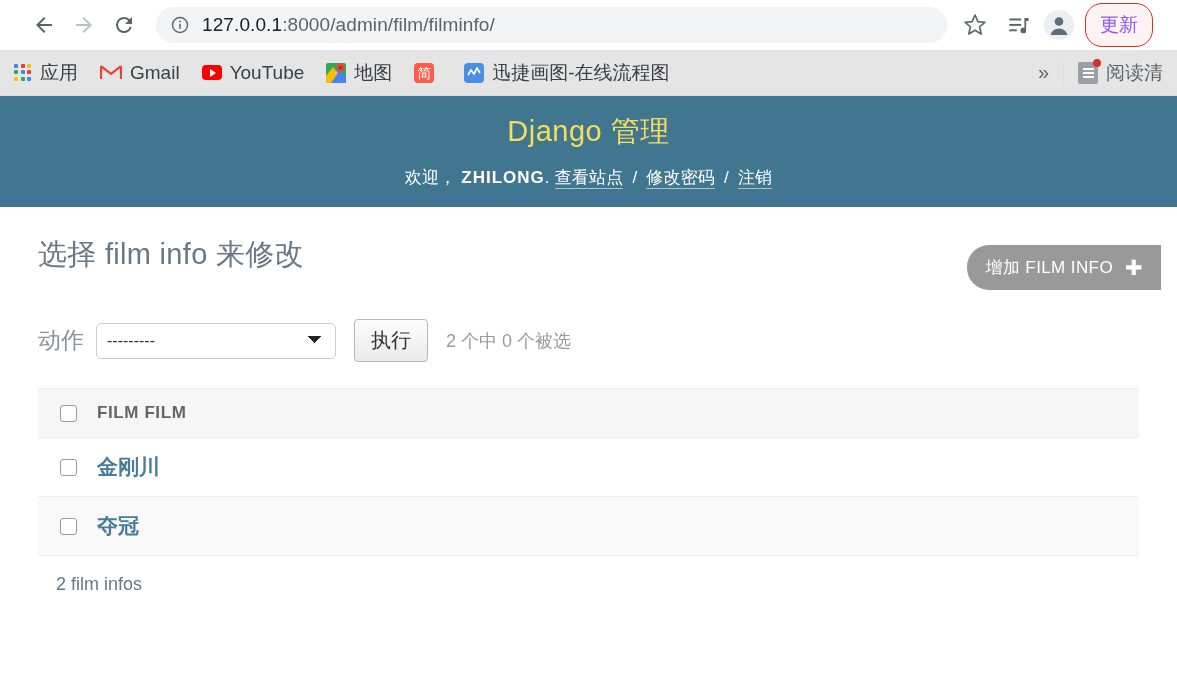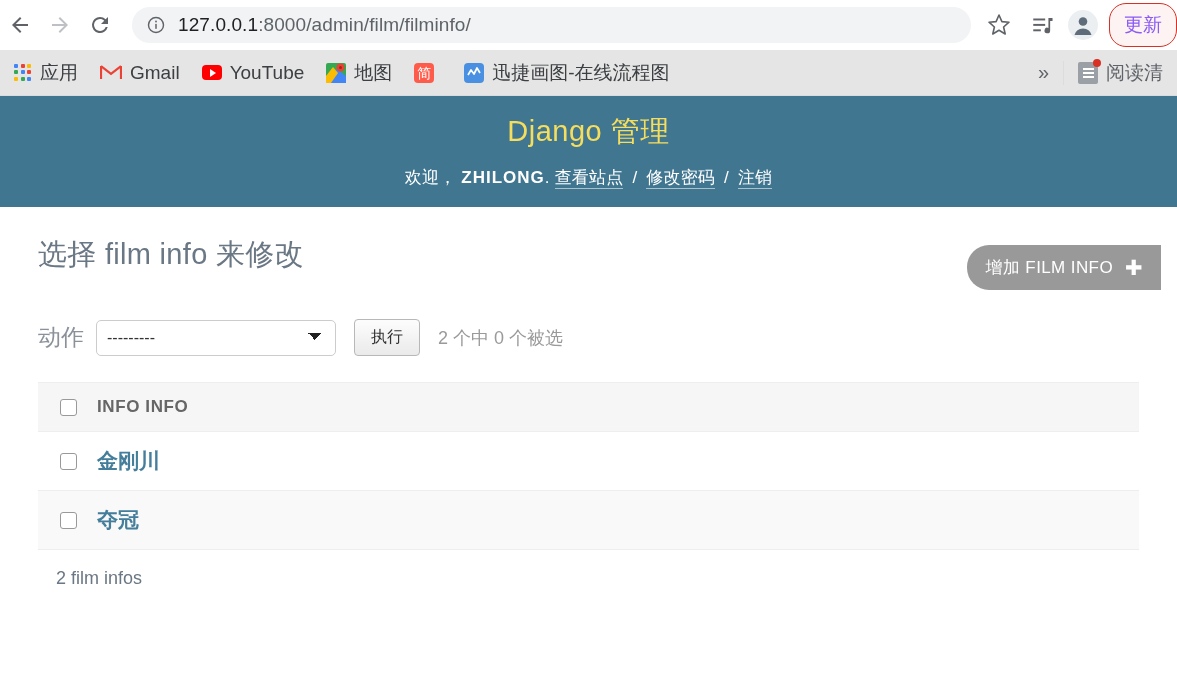--- a/index.html
+++ b/index.html
@@ -12,21 +12,21 @@
 
   
   .browser-chrome {
     width: 100%;
     background: #ffffff;
   }
   .toolbar {
     height: 50px;
     display: flex;
     align-items: center;
-    padding: 0 0;
+    padding: 0 24px;
     background: #ffffff;
     justify-content: center;
   }
   .nav-btn {
     width: 40px; height: 40px;
     display: flex; align-items: center; justify-content: center;
     border-radius: 50%;
     flex: 0 0 auto;
     cursor: pointer;
   }
@@ -250,21 +250,21 @@
       linear-gradient(45deg, transparent 50%, #222 50%),
       linear-gradient(135deg, #222 50%, transparent 50%);
     background-position:
       calc(100% - 20px) calc(50% - 1px),
       calc(100% - 13px) calc(50% - 1px);
     background-size: 7px 7px, 7px 7px;
     background-repeat: no-repeat;
   }
   .run-btn {
     margin-left: 18px;
-    font-size: 16px;
+    font-size: 20px;
     padding: 7px 16px;
     color: #333333;
     background: linear-gradient(#fdfdfd, #eaeaea);
     border: 1px solid #b8b8b8;
     border-radius: 4px;
     cursor: pointer;
     font-family: "Liberation Sans", sans-serif;
   }
   .action-counter {
     margin-left: 18px;
@@ -498,21 +498,21 @@
       <button class="run-btn">执行</button>
       <span class="action-counter">2 个中 0 个被选</span>
     </div>
 
     <table class="results">
       <thead>
         <tr>
           <th class="col-check">
             <input type="checkbox" class="chk" style="">
           </th>
-          <th>INFO INFO</th>
+          <th>FILM FILM</th>
         </tr>
       </thead>
       <tbody>
         <tr class="row1">
           <td class="col-check">
             <input type="checkbox" class="chk" style="">
           </td>
           <td>
             <a href="#" class="obj-link">金刚川</a>
           </td>

